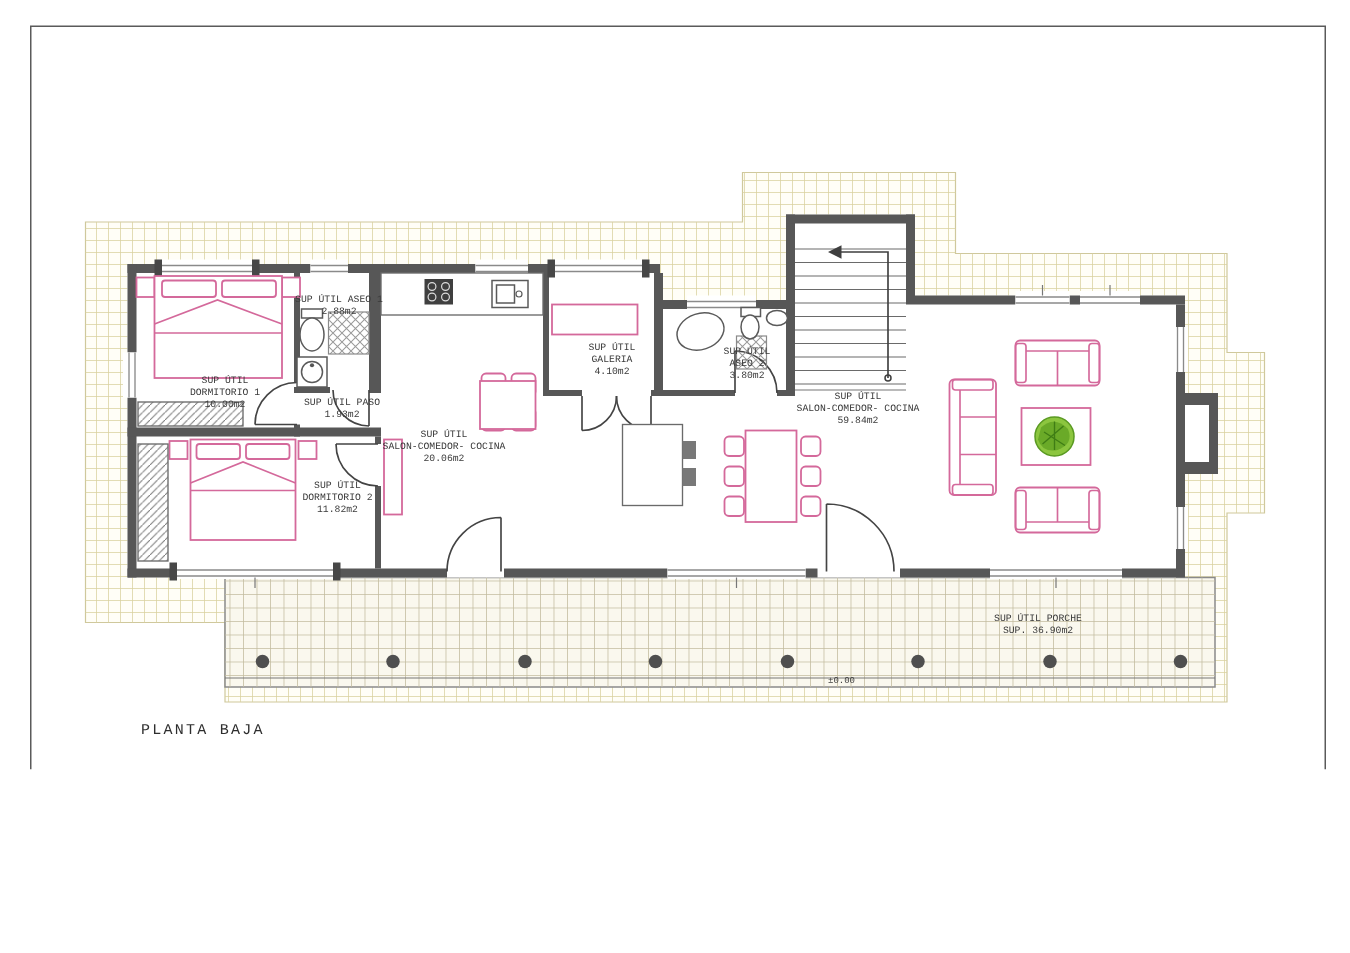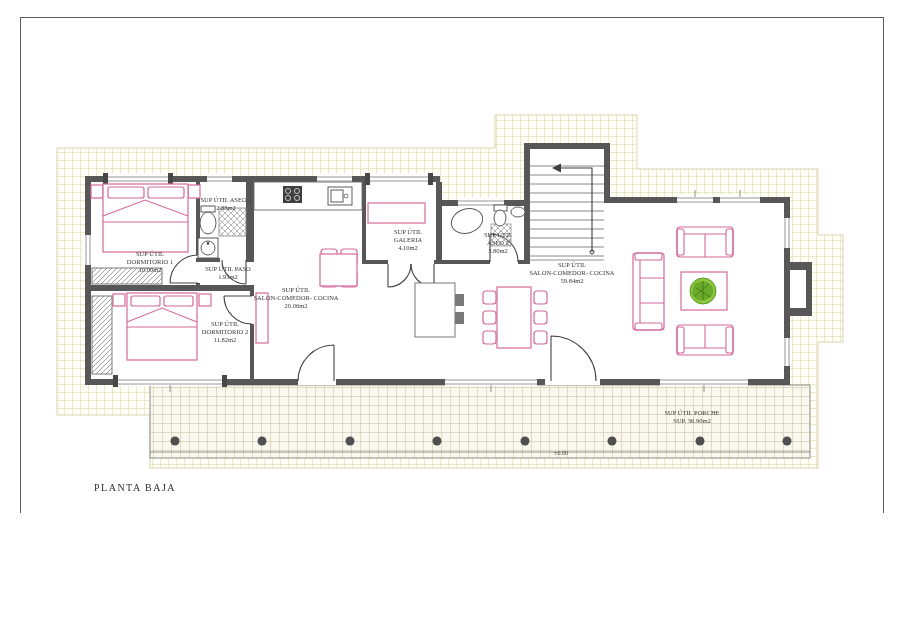--- a/index.html
+++ b/index.html
@@ -1,17 +1,17 @@
 <!DOCTYPE html>
 <html><head>
 <meta charset="utf-8">
 <style>
   html,body{margin:0;padding:0;background:#fff;}
   .sheet{position:relative;width:900px;height:513px;background:#ffffff;overflow:hidden;
-         font-family:Liberation Serif, serif;}
+         font-family:Liberation Mono, monospace;}
   .sheet svg{position:absolute;left:0;top:0;}
   .wall{fill:#575757;}
   .winline{stroke:#8a8a8a;stroke-width:0.9;}
   .jamb{fill:#474747;}
   .door{stroke:#444;stroke-width:1.1;fill:none;}
   .pink{stroke:#d4699b;stroke-width:1.2;fill:#ffffff;}
   .pinkt{stroke:#d4699b;stroke-width:1.1;fill:none;}
   .fix{stroke:#5a5a5a;stroke-width:1;fill:#ffffff;}
   .thin{stroke:#777;stroke-width:0.8;fill:none;}
   .lbl{position:absolute;transform:translateX(-50%);text-align:center;

